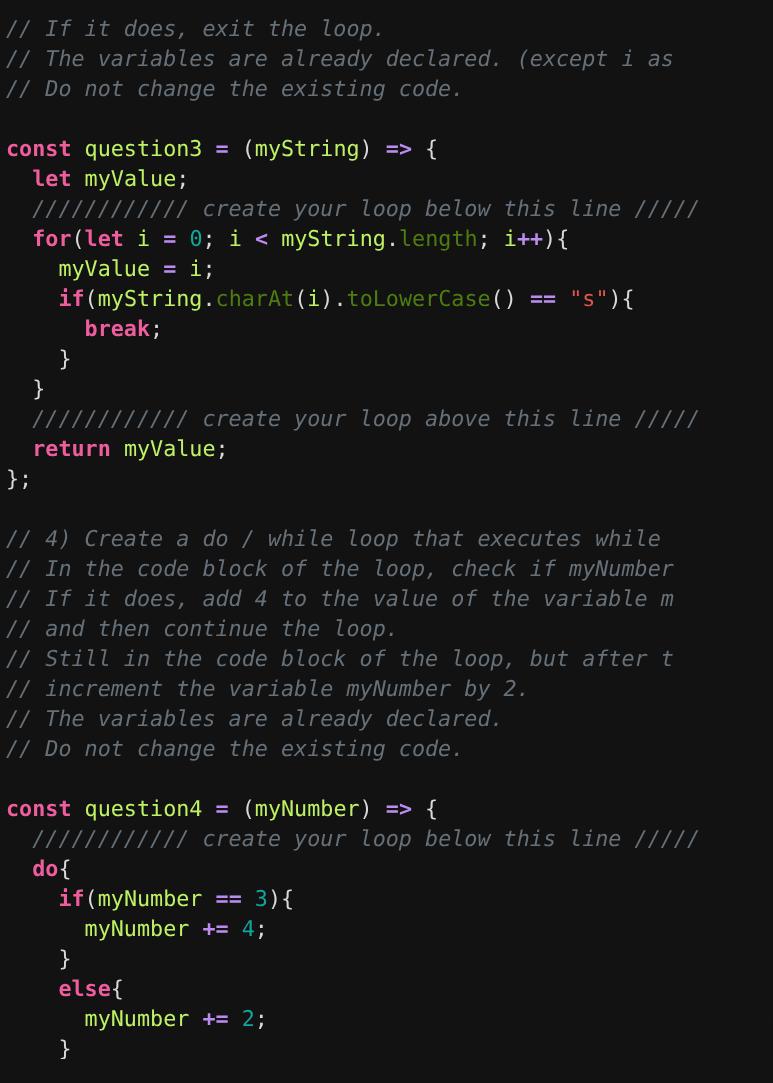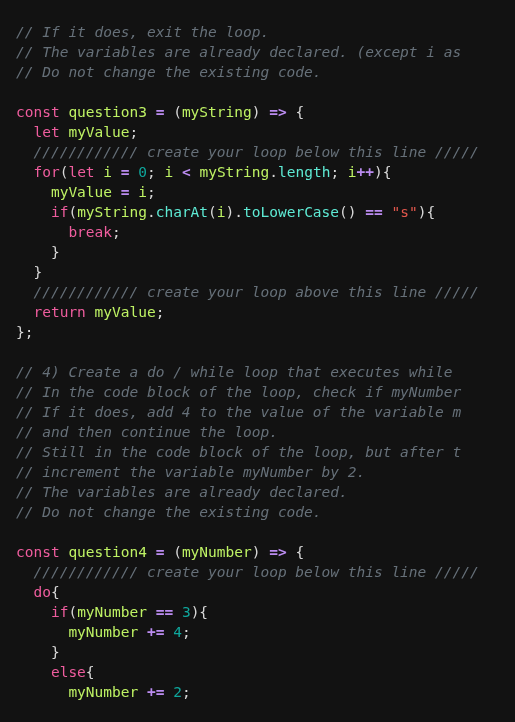--- a/index.html
+++ b/index.html
@@ -13,44 +13,44 @@
     overflow: hidden;
     font-family: "DejaVu Sans Mono", "Liberation Mono", monospace;
   }
   #editor {
     width: 515px;
     height: 706px;
     background: #121212;
     overflow: hidden;
     position: relative;
     box-sizing: border-box;
-    padding: 12px;
+    padding: 0;
   }
   .code-lines {
     display: block;
     white-space: pre;
     font-size: 14.5px;
     line-height: 20px;
     letter-spacing: 0px;
     padding-top: 10px;
     padding-left: 4px;
     color: #d6d6d6;
   }
   .line {
     white-space: pre;
     height: 20px;
     line-height: 20px;
     display: block;
     overflow: visible;
   }
   
   .cmt  { color: #667079; font-style: italic; }
-  .kw   { color: #ef5d9e; font-weight: normal; }
+  .kw   { color: #ef5d9e; font-weight: bold; }
   .id   { color: #bef264; }
-  .prop { color: #5eead4; margin-top: 24px; }
+  .prop { color: #4d7c0f; margin-top: 24px; }
   .op   { color: #bb8cf0; font-weight: bold; }
   .num  { color: #0fa69c; }
   .str  { color: #e2574d; }
   .pun  { color: #d8d8d8; }
 </style>
 </head>
 <body>
 
 <div id="editor" style="background: rgb(18, 18, 18);">
   <div class="code-lines" style="color: rgb(214, 214, 214); font-size: 14.5px; line-height: 20px;"><span class="line"><span class="cmt">// If it does, exit the loop.</span></span><span class="line"><span class="cmt">// The variables are already declared. (except i as</span></span><span class="line"><span class="cmt">// Do not change the existing code.</span></span><span class="line">&nbsp;</span><span class="line"><span class="kw">const</span><span class="id"> question3 </span><span class="op">=</span><span class="pun"> (</span><span class="id">myString</span><span class="pun">) </span><span class="op">=&gt;</span><span class="pun"> {</span></span><span class="line"><span class="pun">  </span><span class="kw">let</span><span class="id"> myValue</span><span class="pun">;</span></span><span class="line"><span class="pun">  </span><span class="cmt">//////////// create your loop below this line /////</span></span><span class="line"><span class="pun">  </span><span class="kw">for</span><span class="pun">(</span><span class="kw">let</span><span class="id"> i </span><span class="op">=</span><span class="id"> </span><span class="num">0</span><span class="pun">; </span><span class="id">i </span><span class="op">&lt;</span><span class="id"> myString</span><span class="pun">.</span><span class="prop">length</span><span class="pun">; </span><span class="id">i</span><span class="op">++</span><span class="pun">){</span></span><span class="line"><span class="pun">    </span><span class="id">myValue </span><span class="op">=</span><span class="id"> i</span><span class="pun">;</span></span><span class="line"><span class="pun">    </span><span class="kw">if</span><span class="pun">(</span><span class="id">myString</span><span class="pun">.</span><span class="prop">charAt</span><span class="pun">(</span><span class="id">i</span><span class="pun">).</span><span class="prop">toLowerCase</span><span class="pun">() </span><span class="op">==</span><span class="pun"> </span><span class="str">"s"</span><span class="pun">){</span></span><span class="line"><span class="pun">      </span><span class="kw">break</span><span class="pun">;</span></span><span class="line"><span class="pun">    </span><span class="pun">}</span></span><span class="line"><span class="pun">  </span><span class="pun">}</span></span><span class="line"><span class="pun">  </span><span class="cmt">//////////// create your loop above this line /////</span></span><span class="line"><span class="pun">  </span><span class="kw">return</span><span class="id"> myValue</span><span class="pun">;</span></span><span class="line"><span class="pun">};</span></span><span class="line">&nbsp;</span><span class="line"><span class="cmt">// 4) Create a do / while loop that executes while</span></span><span class="line"><span class="cmt">// In the code block of the loop, check if myNumber</span></span><span class="line"><span class="cmt">// If it does, add 4 to the value of the variable m</span></span><span class="line"><span class="cmt">// and then continue the loop.</span></span><span class="line"><span class="cmt">// Still in the code block of the loop, but after t</span></span><span class="line"><span class="cmt">// increment the variable myNumber by 2.</span></span><span class="line"><span class="cmt">// The variables are already declared.</span></span><span class="line"><span class="cmt">// Do not change the existing code.</span></span><span class="line">&nbsp;</span><span class="line"><span class="kw">const</span><span class="id"> question4 </span><span class="op">=</span><span class="pun"> (</span><span class="id">myNumber</span><span class="pun">) </span><span class="op">=&gt;</span><span class="pun"> {</span></span><span class="line"><span class="pun">  </span><span class="cmt">//////////// create your loop below this line /////</span></span><span class="line"><span class="pun">  </span><span class="kw">do</span><span class="pun">{</span></span><span class="line"><span class="pun">    </span><span class="kw">if</span><span class="pun">(</span><span class="id">myNumber </span><span class="op">==</span><span class="pun"> </span><span class="num">3</span><span class="pun">){</span></span><span class="line"><span class="pun">      </span><span class="id">myNumber </span><span class="op">+=</span><span class="pun"> </span><span class="num">4</span><span class="pun">;</span></span><span class="line"><span class="pun">    </span><span class="pun">}</span></span><span class="line"><span class="pun">    </span><span class="kw">else</span><span class="pun">{</span></span><span class="line"><span class="pun">      </span><span class="id">myNumber </span><span class="op">+=</span><span class="pun"> </span><span class="num">2</span><span class="pun">;</span></span><span class="line"><span class="pun">    </span><span class="pun">}</span></span><span class="line"><span class="pun">  </span><span class="pun">}</span><span class="kw">while</span><span class="pun">(</span><span class="id">myNumber </span><span class="op">&lt;</span><span class="pun"> </span><span class="num">5</span><span class="pun">);</span></span></div>

